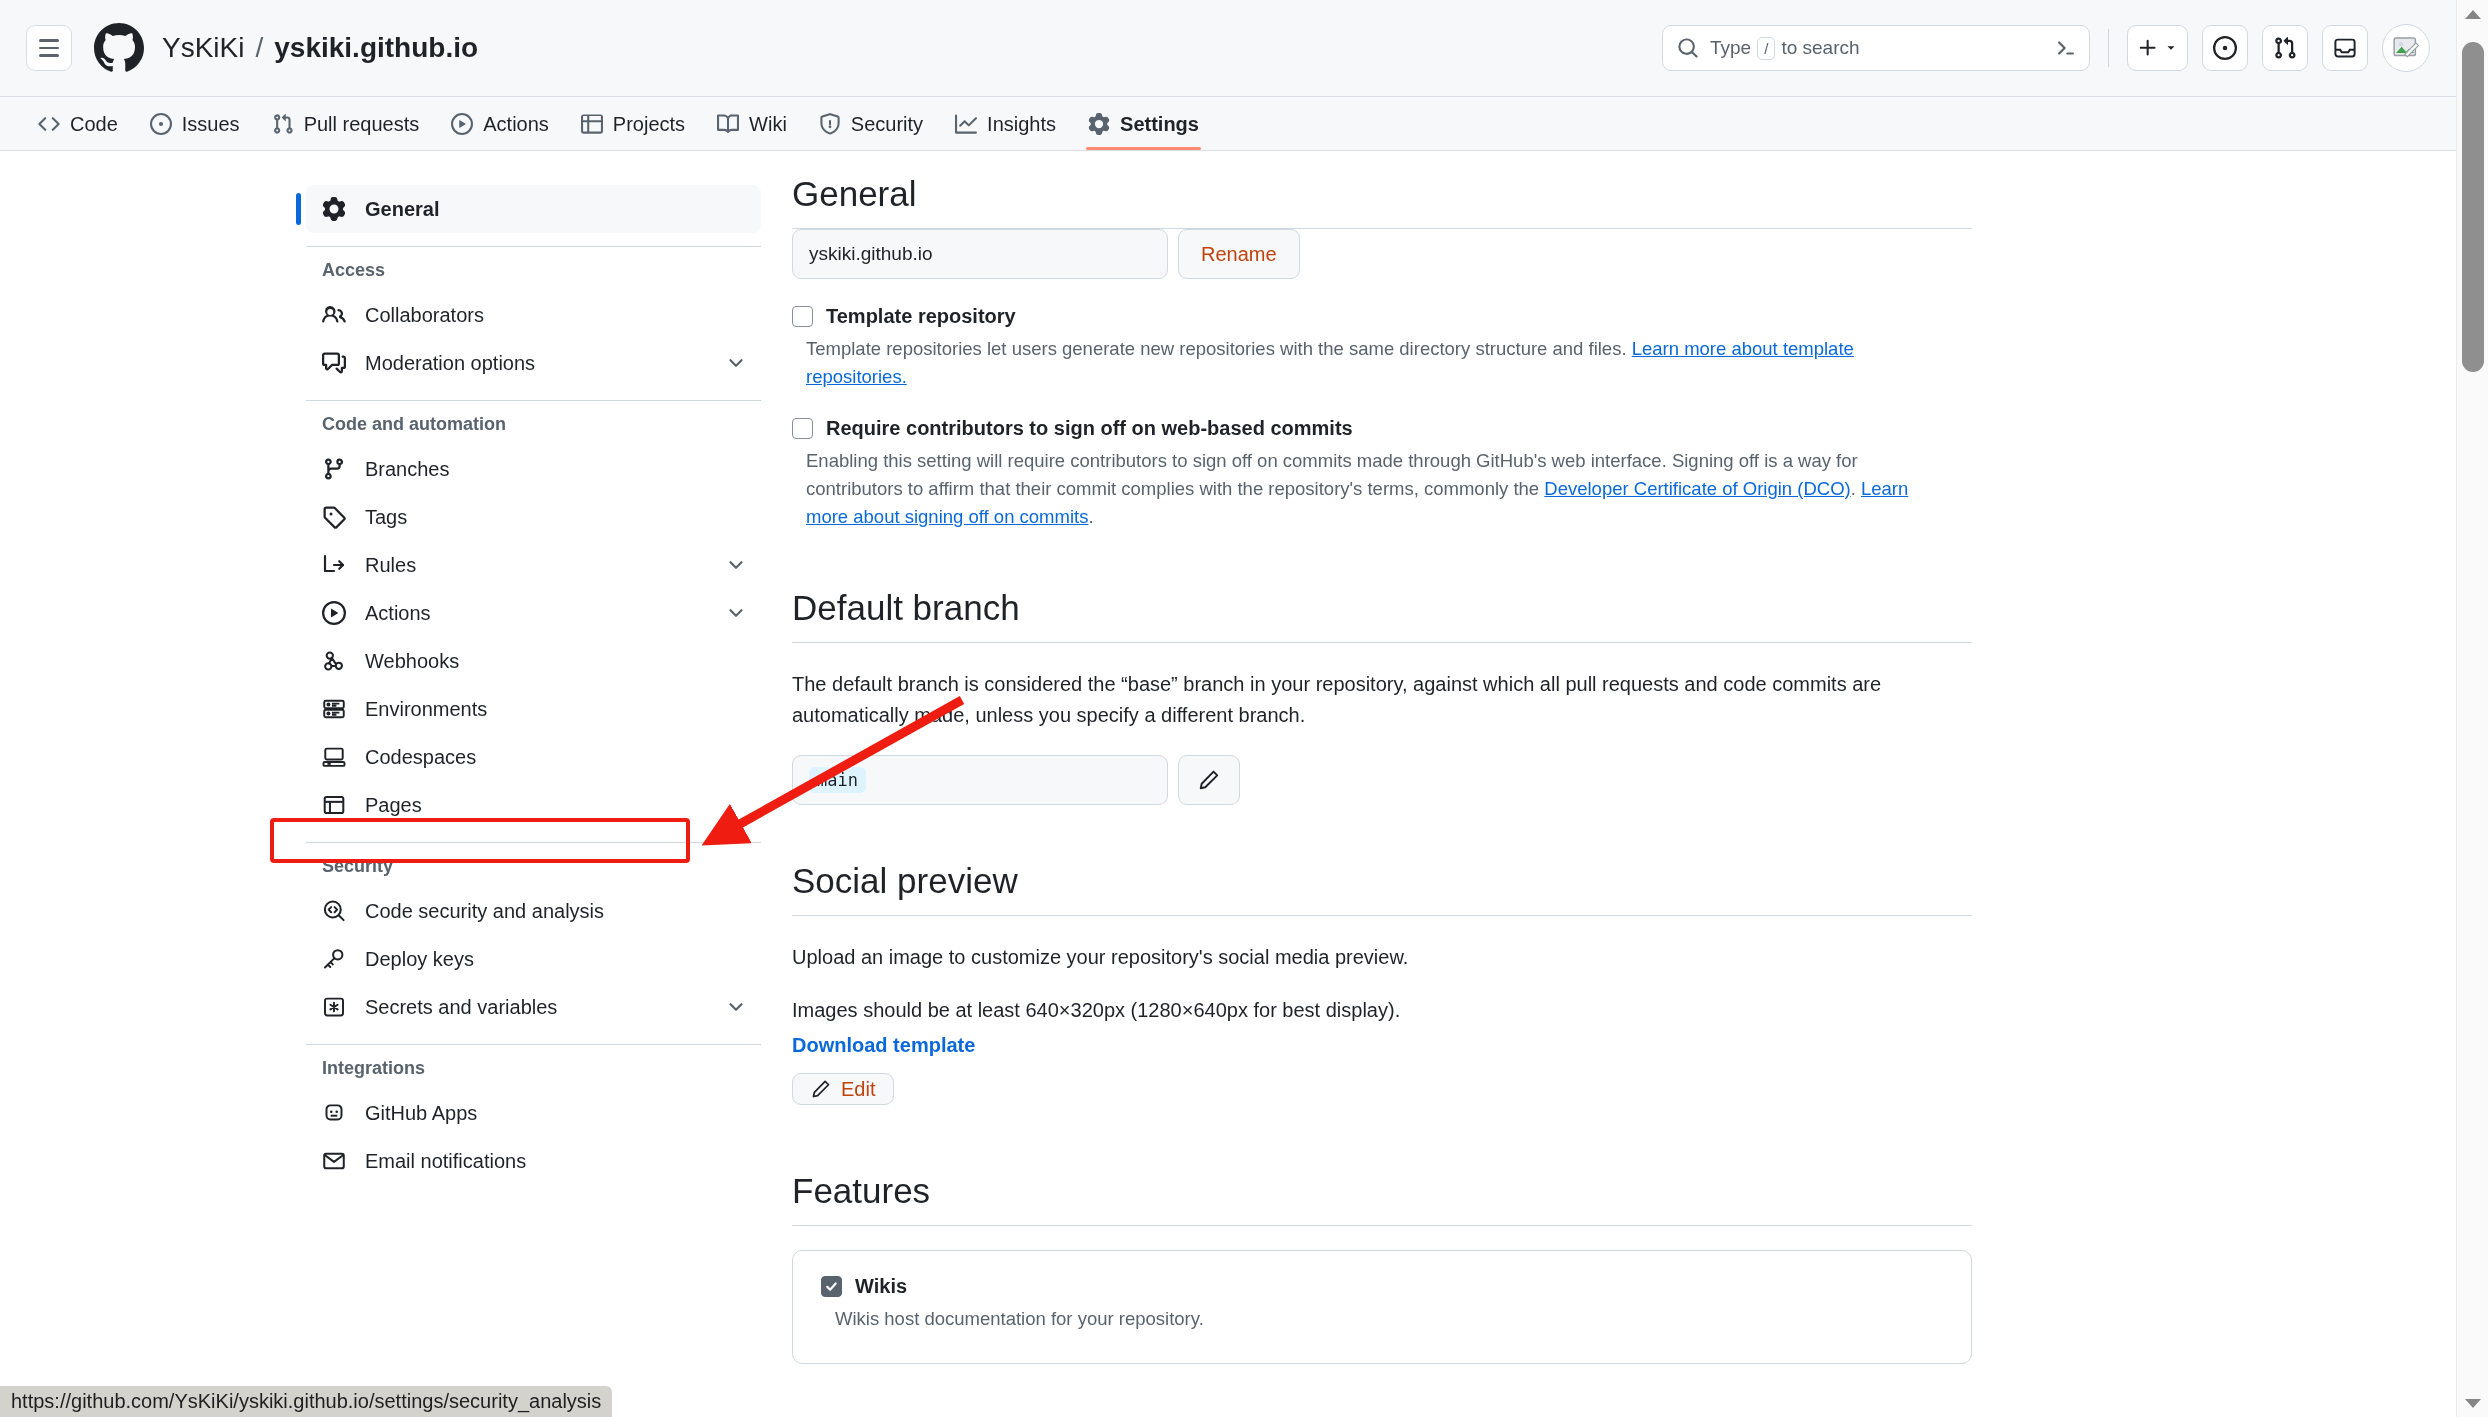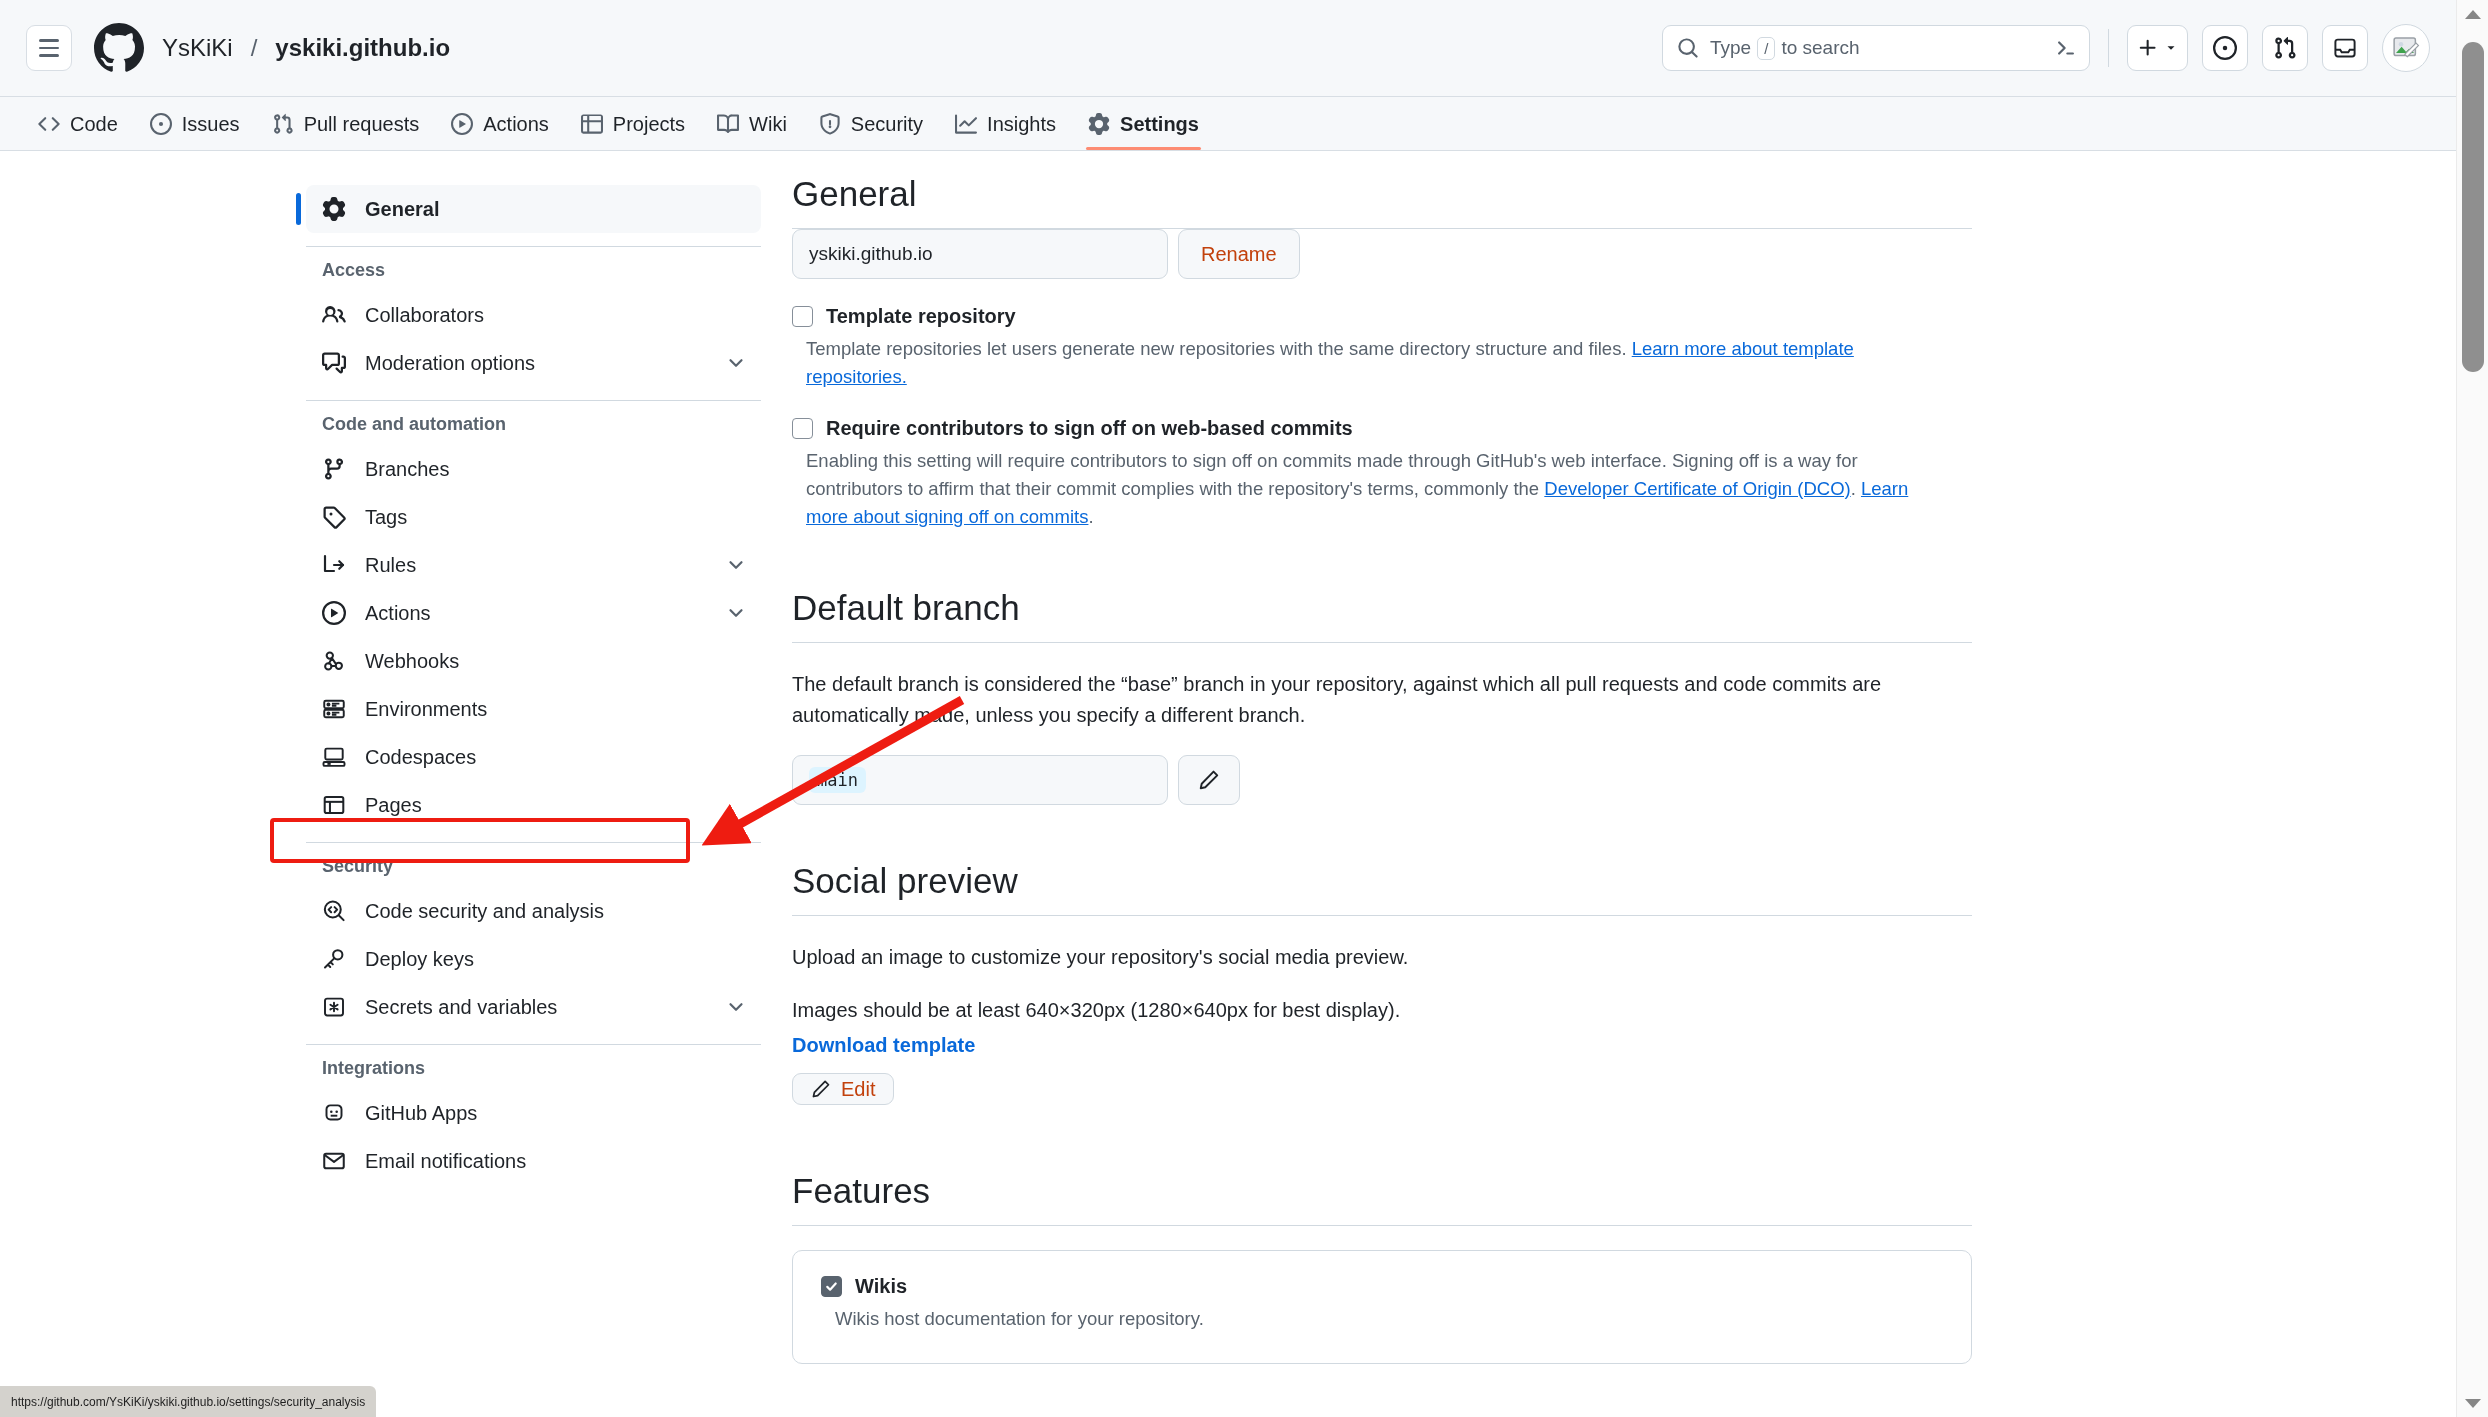--- a/index.html
+++ b/index.html
@@ -31,22 +31,22 @@
     gap: 5px; cursor: pointer;
     flex: 0 0 auto;
   }
   .hamburger-btn span {
     display: block; width: 20px; height: 2.4px;
     background: #59636e; border-radius: 2px;
   }
   .gh-logo { margin-left: 22px; width: 50px; height: 50px; flex: 0 0 auto; }
   .breadcrumb {
     margin-left: 18px;
-    font-size: 24px; color: #1f2328;
-    display: flex; align-items: center; gap: 18px;
+    font-size: 28px; color: #1f2328;
+    display: flex; align-items: center; gap: 11px;
     white-space: nowrap;
     justify-content: center;
   }
   .breadcrumb .owner { color: #1f2328; font-weight: 400; }
   .breadcrumb .sep { color: #59636e; font-weight: 300; }
   .breadcrumb .repo { color: #1f2328; font-weight: 600; }
 
   .header-right {
     margin-left: auto; display: flex; align-items: center; gap: 0px;
   }
@@ -271,21 +271,21 @@
     width: 22px; height: 330px;
     background: #8f8f8f; border-radius: 11px;
     cursor: grab;
   }
 
   
   .statusbar {
     position: absolute; left: 0; bottom: 0;
     height: 31px;
     background: #d4d2cd;
-    color: #1f1f1f; font-size: 12px;
+    color: #1f1f1f; font-size: 20px;
     display: flex; align-items: center;
     padding: 0 11px;
     border-top-right-radius: 6px;
     white-space: nowrap;
     z-index: 40;
   }
 </style>
 </head>
 <body>
 

